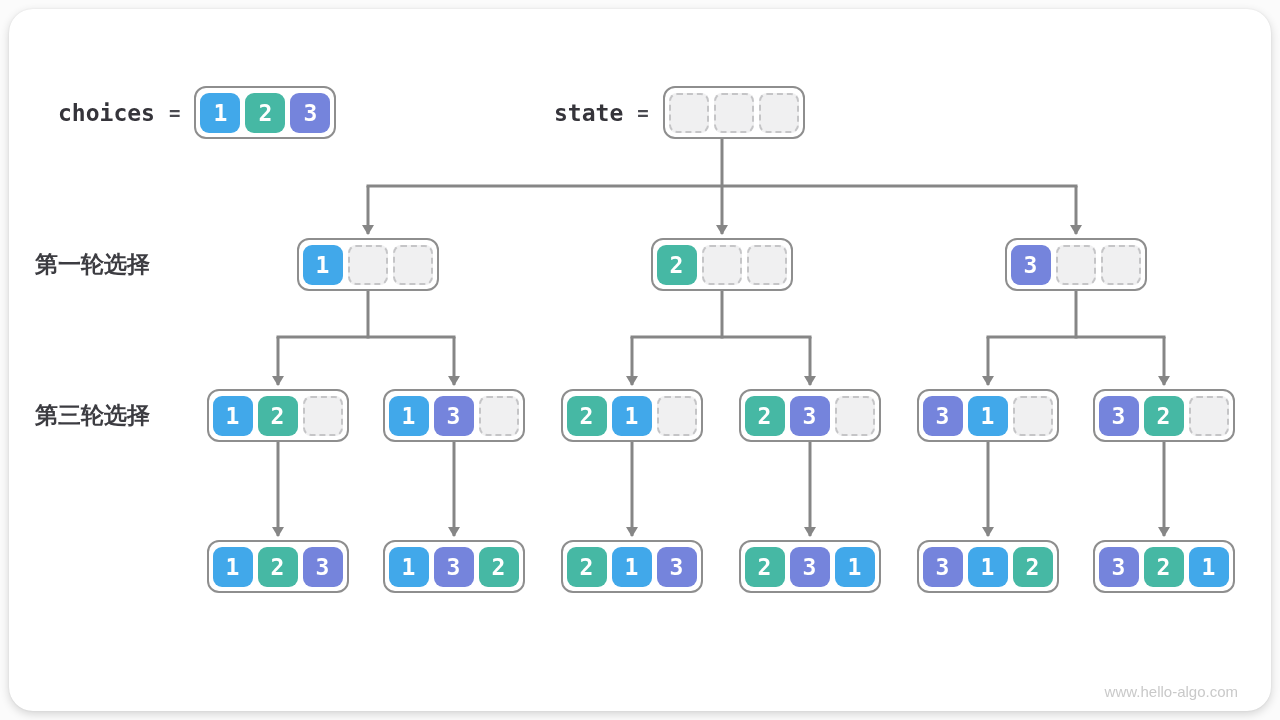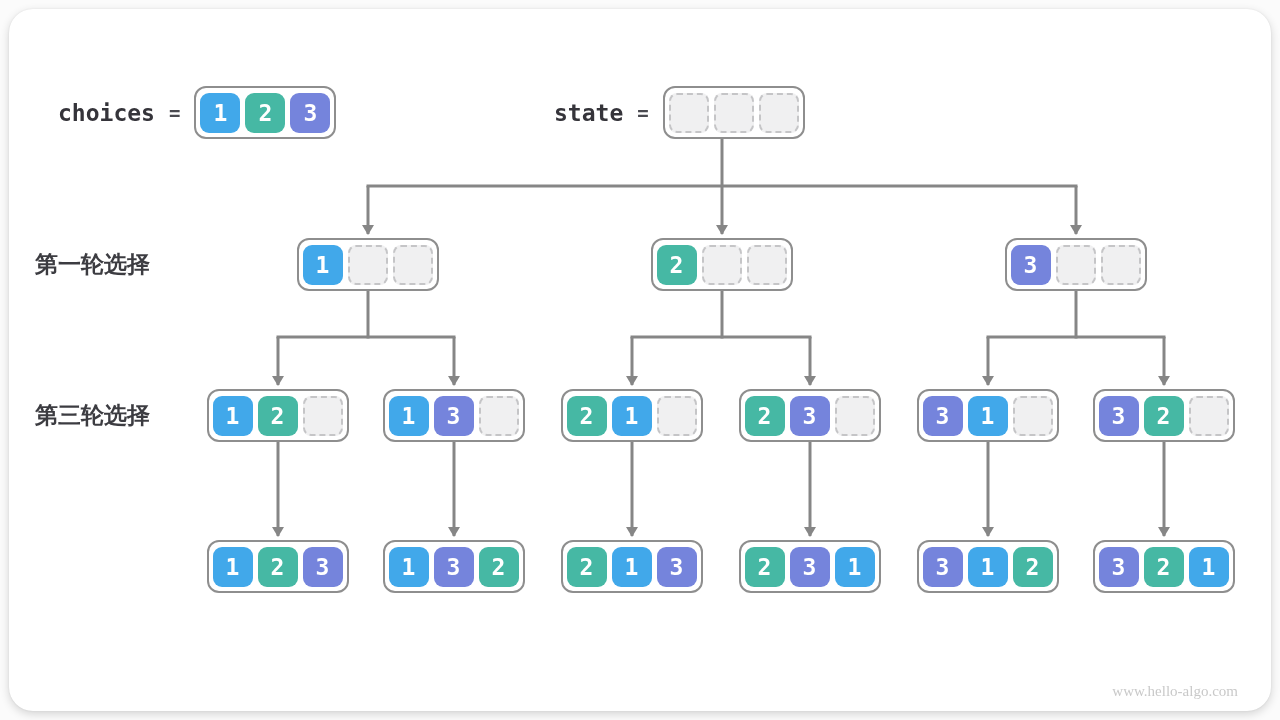--- a/index.html
+++ b/index.html
@@ -19,21 +19,21 @@
   .box{position:absolute;box-sizing:border-box;display:flex;align-items:center;gap:5px;
        padding:4px;background:#ffffff;border:2.5px solid #8e8e8e;border-radius:12px;height:53px;}
   .hrow .box{position:static;}
   .cell{width:40px;height:40px;box-sizing:border-box;flex:0 0 40px;}
   .cell.filled{border-radius:9px;color:#ffffff;font-family:"DejaVu Sans Mono","Liberation Mono",monospace;
                font-weight:bold;font-size:23px;line-height:40px;text-align:center;}
   .cell.empty{border-radius:8px;background:#f0f0f1;border:2px dashed #c5c5c7;}
 
   .round-label{position:absolute;left:35px;height:53px;line-height:53px;font-size:23px;
                font-weight:600;color:#3c3c41;white-space:nowrap;}
-  .watermark{position:absolute;right:42px;bottom:20px;font-family:Liberation Serif, serif;
+  .watermark{position:absolute;right:42px;bottom:20px;font-family:Liberation Sans, sans-serif;
              font-size:15px;color:#c9c9c9;}
 </style>
 </head>
 <body>
 
 <div class="card"></div>
 
 <div class="layer">
 
   <svg class="connectors" width="1280" height="720" id="connectors">

